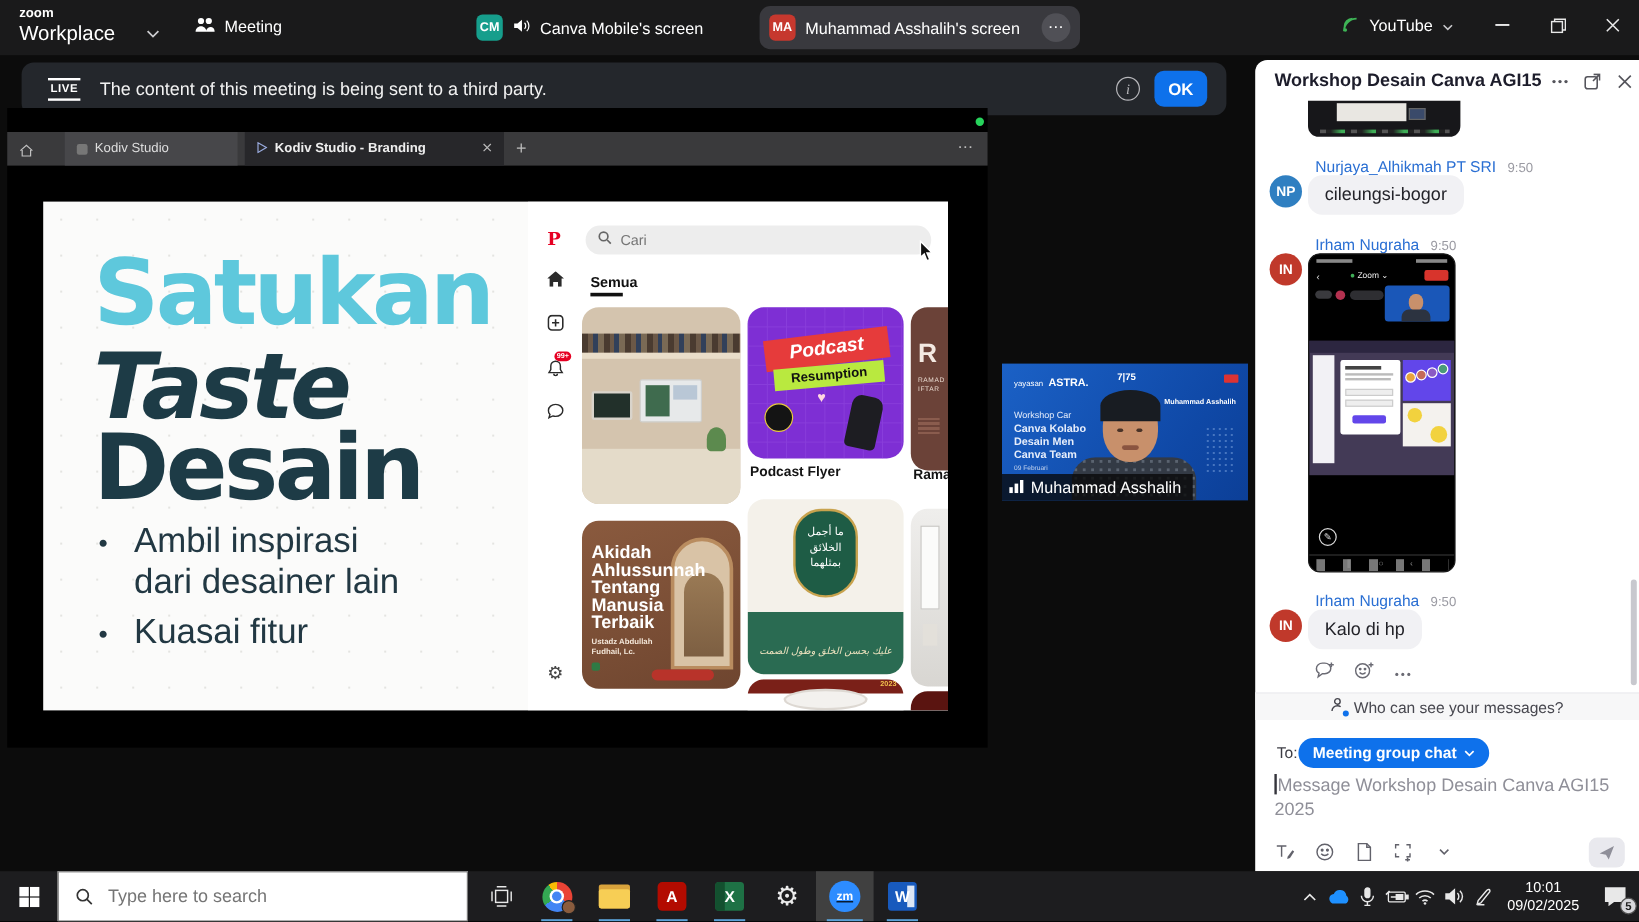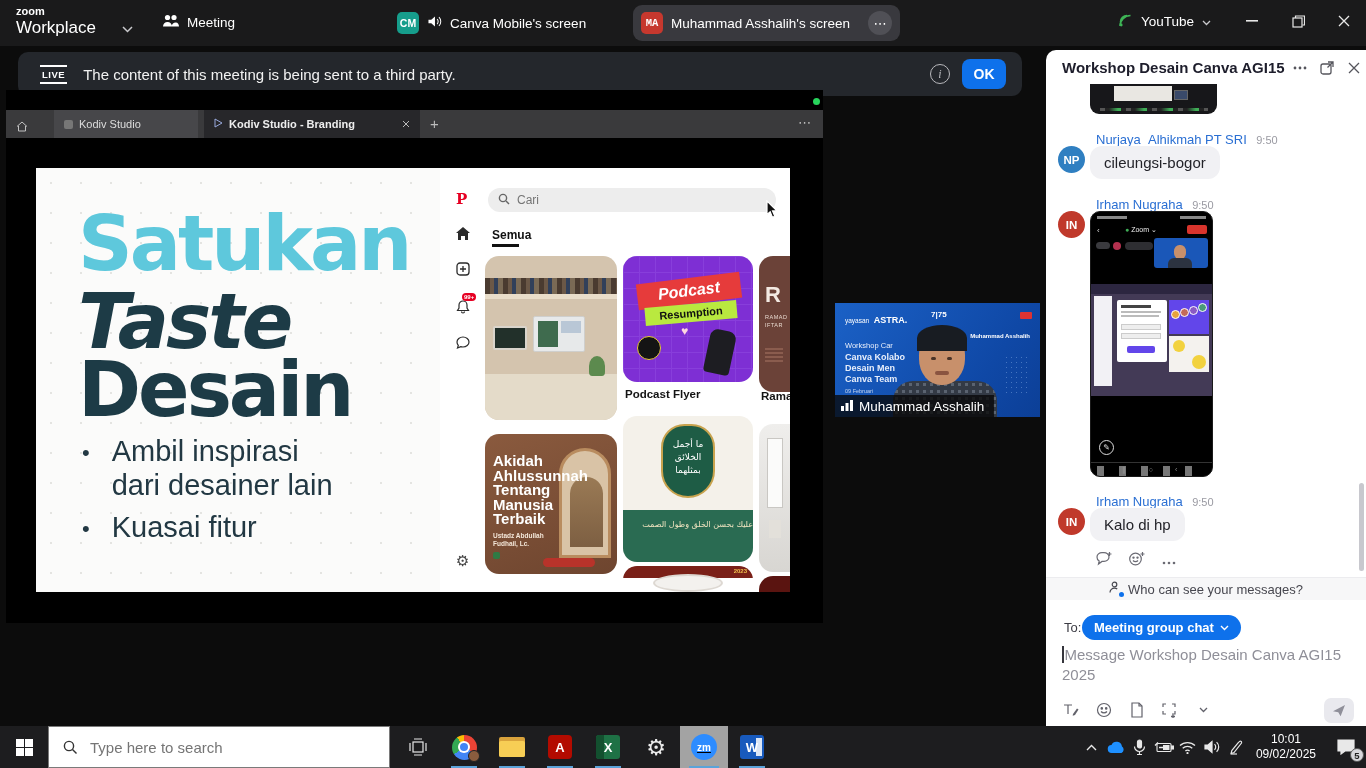--- a/index.html
+++ b/index.html
@@ -121,21 +121,21 @@
       <span style="color:#fff;">
         <svg width="15" height="13" viewBox="0 0 16 14">
             <path d="M1.5 5v4h3l4 3.4V1.6L4.5 5z" fill="#fff"></path>
             <path d="M10.8 4.3c1.5 1.5 1.5 4 0 5.5M12.8 2.3c2.6 2.6 2.6 7 0 9.5" stroke="#fff" stroke-width="1.1" fill="none"></path>
           </svg>
       </span>
       <span>Canva Mobile's screen</span>
     </div>
 
     <div class="abs ttab matab" style="left:633px;top:5px;">
-      <span class="avachip" style="background:#c6382e;font-family:Liberation Mono, monospace;">MA</span>
+      <span class="avachip" style="background:#c6382e;">MA</span>
       <span>Muhammad Asshalih's screen</span>
       <span class="maell">⋯</span>
     </div>
 
     <div class="abs ttab" style="left:1118px;top:13px;">
       <span style="color:#3eb456;">
         <svg width="15" height="14" viewBox="0 0 15 14">
             <path d="M2 13A10.5 10.5 0 0 1 12.5 2.5M2.5 9A6.5 6.5 0 0 1 9 2.5" stroke="currentColor" stroke-width="1.6" fill="none"></path>
             <circle cx="3.2" cy="12" r="1.4" fill="currentColor"></circle>
           </svg>
@@ -305,21 +305,21 @@
           </div>
           <div style="position:absolute;left:58px;top:124px;width:52px;height:9px;background:#b8332a;border-radius:5px;"></div>
           <div style="position:absolute;left:8px;top:118px;width:7px;height:7px;background:#2f7a44;border-radius:2px;"></div>
         </div>
 
         <div class="abs pin" style="left:183px;top:248px;width:130px;height:146px;background:#f4f1ea;">
           <div style="position:absolute;left:38px;top:8px;width:54px;height:74px;background:#1e5c45;border:2px solid #c8a34e;border-radius:26px 26px 30px 30px;color:#fff;text-align:center;padding-top:12px;font-size:9px;line-height:13px;font-family:'DejaVu Sans',sans-serif;direction:rtl;">
             <div>ما أجمل الخلائق</div>
               <div>بمثلهما</div>
           </div>
-          <div style="position:absolute;left:0;bottom:0;width:100%;height:52px;background:#2a6b52;color:#f0e4c0;text-align:right;padding-top:10px;font-size:8px;font-family:'DejaVu Sans',sans-serif;direction:rtl;">عليك بحسن الخلق وطول الصمت</div>
+          <div style="position:absolute;left:0;bottom:0;width:100%;height:52px;background:#2a6b52;color:#f0e4c0;text-align:center;padding-top:28px;font-size:8px;font-family:'DejaVu Sans',sans-serif;direction:rtl;font-style:italic;">عليك بحسن الخلق وطول الصمت</div>
         </div>
 
         <div class="abs pin" style="left:319px;top:256px;width:31px;height:148px;border-radius:14px 0 0 14px;background:linear-gradient(#efeeec,#d8d6d2);">
           <div style="position:absolute;left:8px;top:14px;width:16px;height:70px;background:#fbfbfa;border:1px solid #c9c7c3;"></div>
           <div style="position:absolute;left:10px;top:96px;width:12px;height:18px;background:#e3e0da;"></div>
         </div>
 
         <div class="abs pin" style="left:183px;top:398px;width:130px;height:26px;border-radius:14px 14px 0 0;background:#fff;">
           <div style="position:absolute;left:0;top:0;width:100%;height:12px;background:#7a2018;border-radius:14px 14px 0 0;"></div>
           <div style="position:absolute;left:30px;top:8px;width:70px;height:18px;background:#f3f1ee;border-radius:50%;border:2px solid #ddd8d2;"></div>
@@ -606,21 +606,21 @@
         <div style="position:absolute;left:0;top:0;width:8px;height:24px;background:#13502f;border-radius:3px 0 0 3px;"></div>
         <span style="position:relative;">X</span>
       </div>
       <div class="runline"></div>
     </div>
 
     <div class="tbbtn" style="width:48px;">
       <span style="color:#ececec;font-size:22px;font-family:'DejaVu Sans',sans-serif;">⚙</span>
     </div>
 
-    <div class="tbbtn" style="width:48px;background:#a3a3a3;text-decoration:underline;">
+    <div class="tbbtn" style="width:48px;background:#404040;text-decoration:underline;">
       <div style="width:26px;height:26px;background:#2d8cff;border-radius:50%;color:#fff;font-weight:700;font-size:10px;display:flex;align-items:center;justify-content:center;">zm</div>
       <div class="runline" style="width:30px;"></div>
     </div>
 
     <div class="tbbtn" style="width:48px;">
       <div style="width:24px;height:24px;background:#185abd;border-radius:3px;color:#fff;font-weight:700;font-size:13px;display:flex;align-items:center;justify-content:center;position:relative;">
         <span>W</span>
         <div style="position:absolute;right:2px;top:3px;width:6px;height:18px;background:#fff;opacity:.85;"></div>
       </div>
       <div class="runline"></div>

